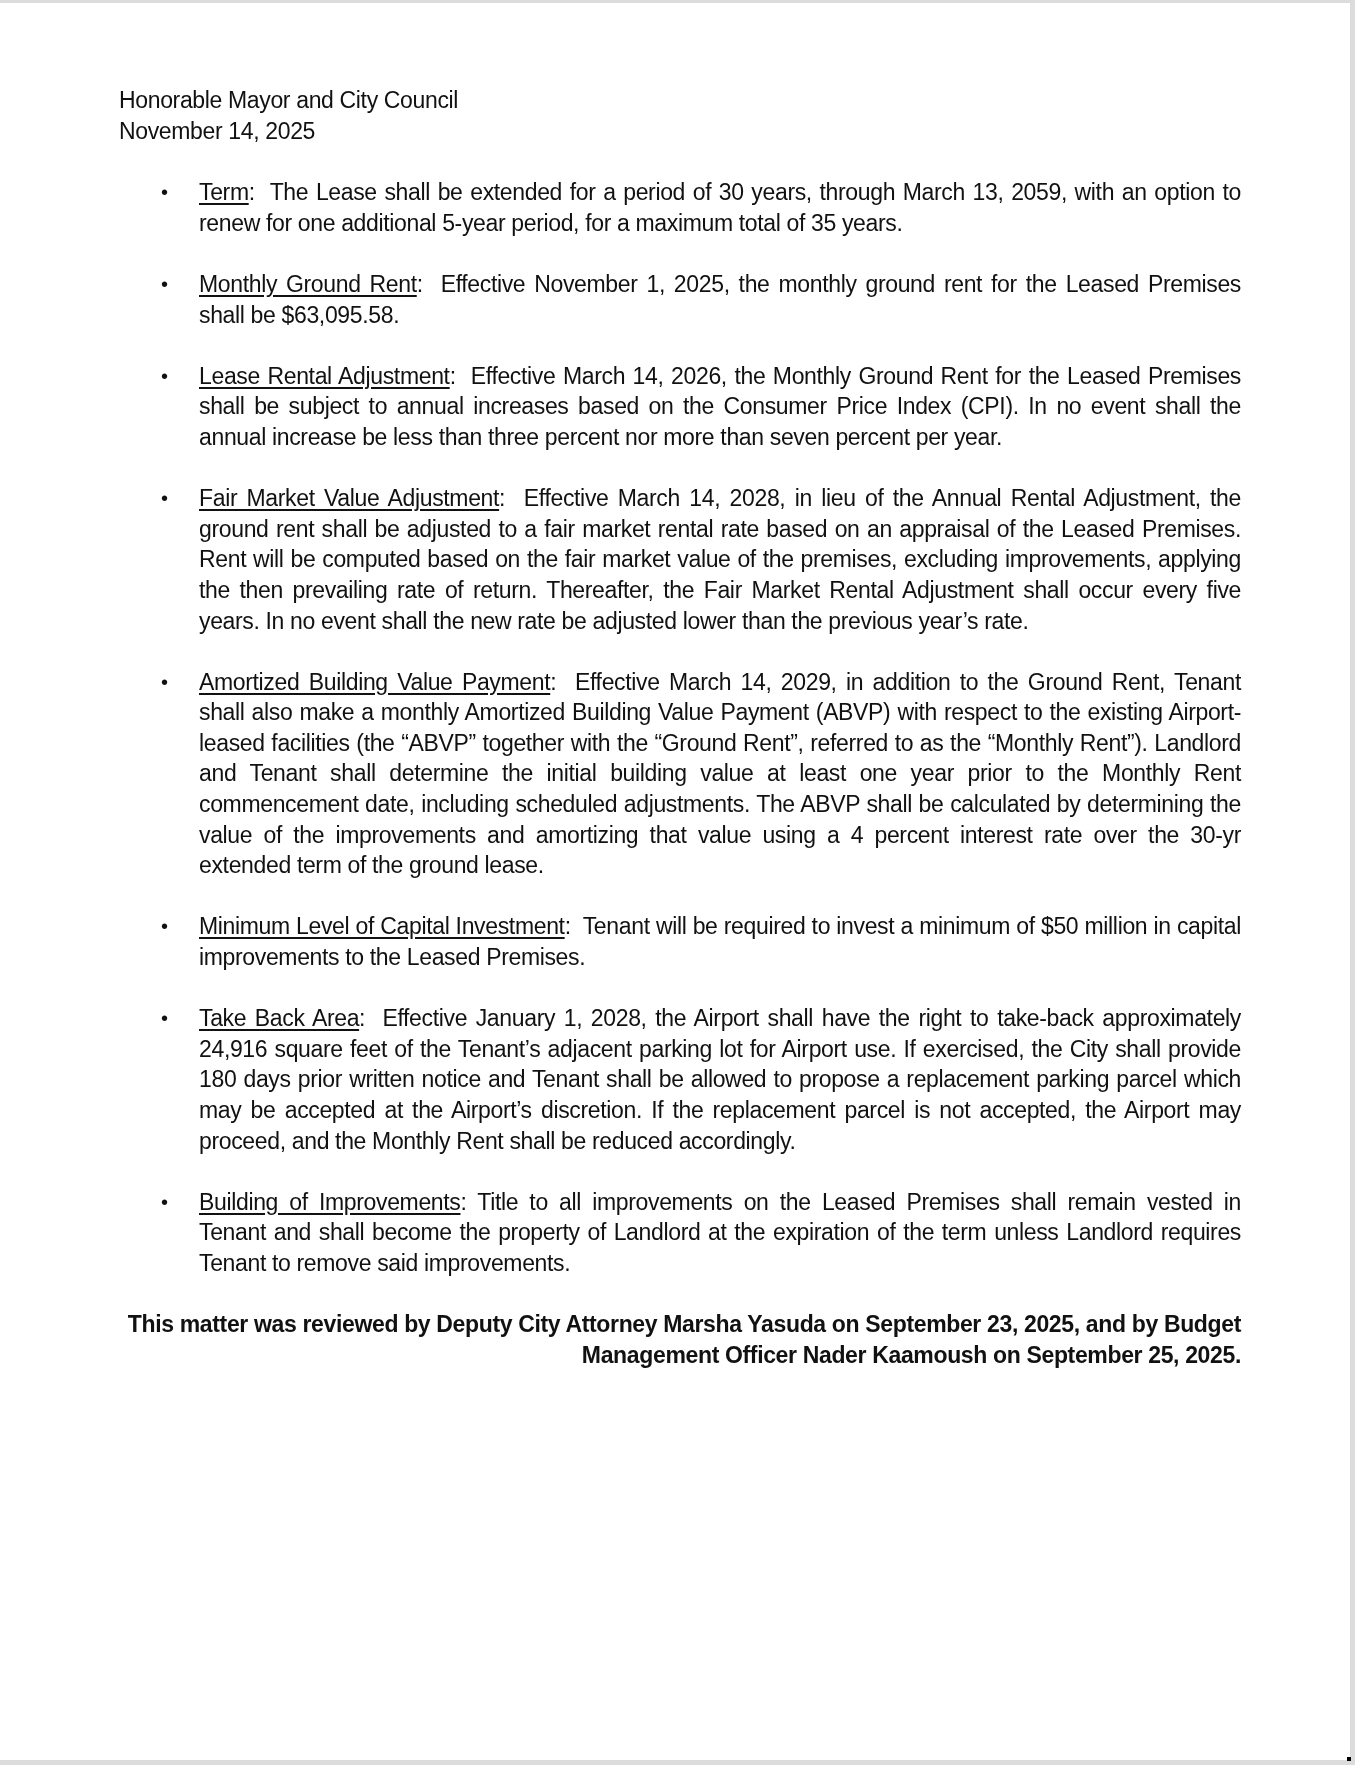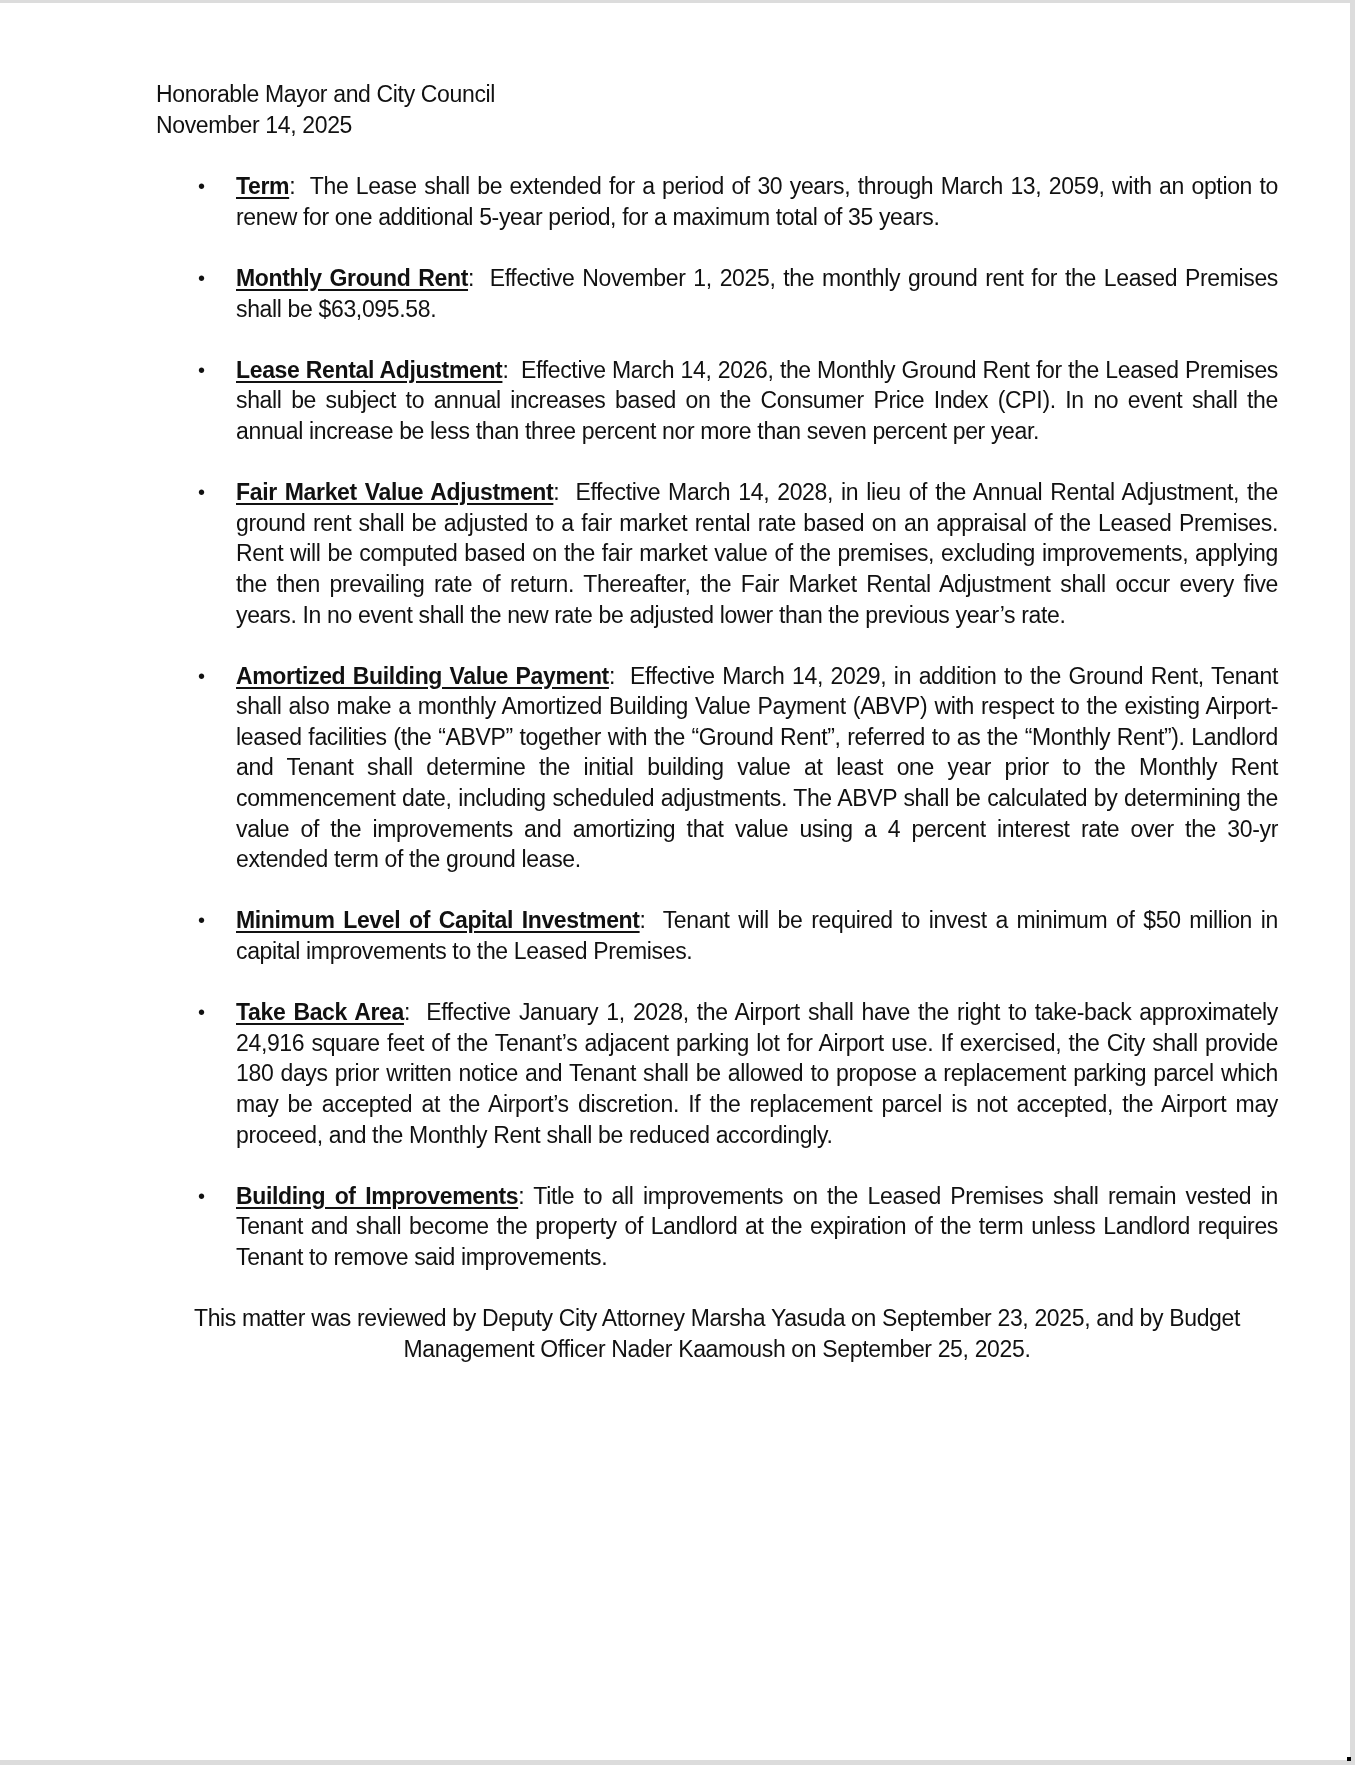--- a/index.html
+++ b/index.html
@@ -7,42 +7,41 @@
     width: 1355px; height: 1765px; overflow: hidden;
     background: #dcdcdc; position: relative;
     font-family: "Liberation Sans", sans-serif;
   }
   .page {
     position: absolute; left: 0; top: 3px;
     width: 1350px; height: 1757px;
     background: #ffffff;
   }
   .content {
-    position: absolute; left: 119px; top: 76px;
+    position: absolute; left: 119px; top: 82px;
     width: 1122px;
     color: #111;
     font-size: 23px;
     line-height: 30.6px;
     letter-spacing: -0.35px;
-    margin-left: 37px;
   }
   .header-line { display: block; white-space: nowrap; }
   ul.terms { list-style: none; margin: 31px 0 0 0; padding: 0; }
   ul.terms li {
     position: relative;
     padding-left: 80px;
     margin-bottom: 30.6px;
     text-align: justify;
   }
   .bullet {
     position: absolute; left: 42px; top: 0;
     font-size: 20px;
   }
-  .term-label { text-decoration: underline; text-underline-offset: 3px; font-weight: bold; }
-  .closing { margin: 0; text-align: center; }
+  .term-label { text-decoration: underline; text-underline-offset: 3px; }
+  .closing { margin: 0; text-align: right; font-weight: bold; }
   .corner-mark {
     position: absolute; right: 4px; bottom: 4px;
     width: 4px; height: 4px; background: #000;
   }
 </style>
 </head>
 <body>
 
 <div class="page">
   <div class="content">

